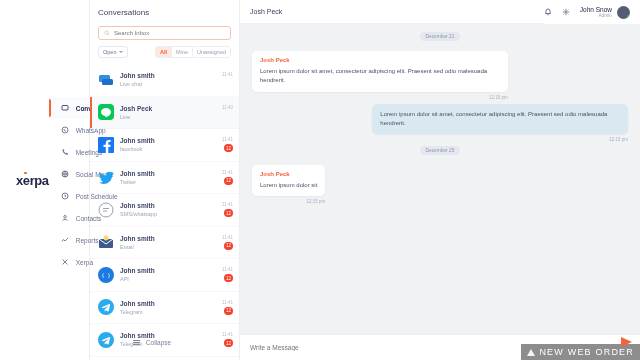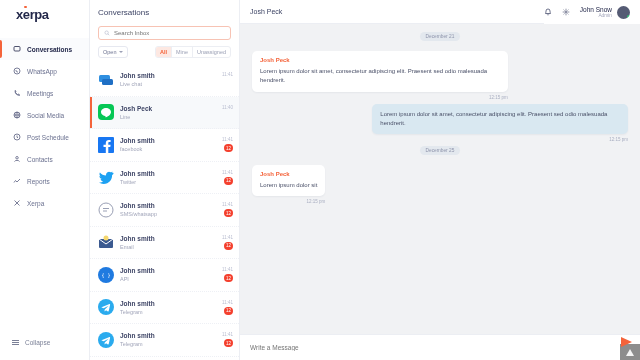--- a/index.html
+++ b/index.html
@@ -9,21 +9,21 @@
     background: #ffffff;
     color: #3d4465;
     font-size: 7px;
   }
   .app { display: flex; width: 640px; height: 360px; position: relative; }
 
   
   .sidebar {
     width: 90px; height: 360px; background: #ffffff;
     border-right: 1px solid #eceef3;
-    display: flex; flex-direction: column; position: relative;
+    display: flex; flex-direction: row; position: relative; align-items: center;
   }
   .logo-wrap { height: 28px; display: flex; align-items: center; padding-left: 16px; }
   .logo { font-size: 13px; font-weight: bold; color: #23284a; letter-spacing: -0.4px; position: relative; }
   .logo .dot { position: absolute; width: 2.5px; height: 2.5px; border-radius: 50%; background: #f4633a; top: -1px; left: 8px; }
   .nav { margin-top: 10px; display: flex; flex-direction: column; }
   .nav-item {
     display: flex; align-items: center; gap: 6px;
     height: 22px; padding-left: 12px; position: relative;
     color: #6b7190; font-size: 6.5px; cursor: pointer;
   }
@@ -484,15 +484,16 @@
         <div class="user-name">John Snow</div>
         <div class="user-role">Admin</div>
       </div>
       <div class="avatar"></div>
     </div>
   </div>
 
   <div class="watermark">
     <span class="arrow"></span>
     <span class="tri"></span>
+    <span>NEW WEB ORDER</span>
   </div>
 
 </div>
 
 </body></html>

